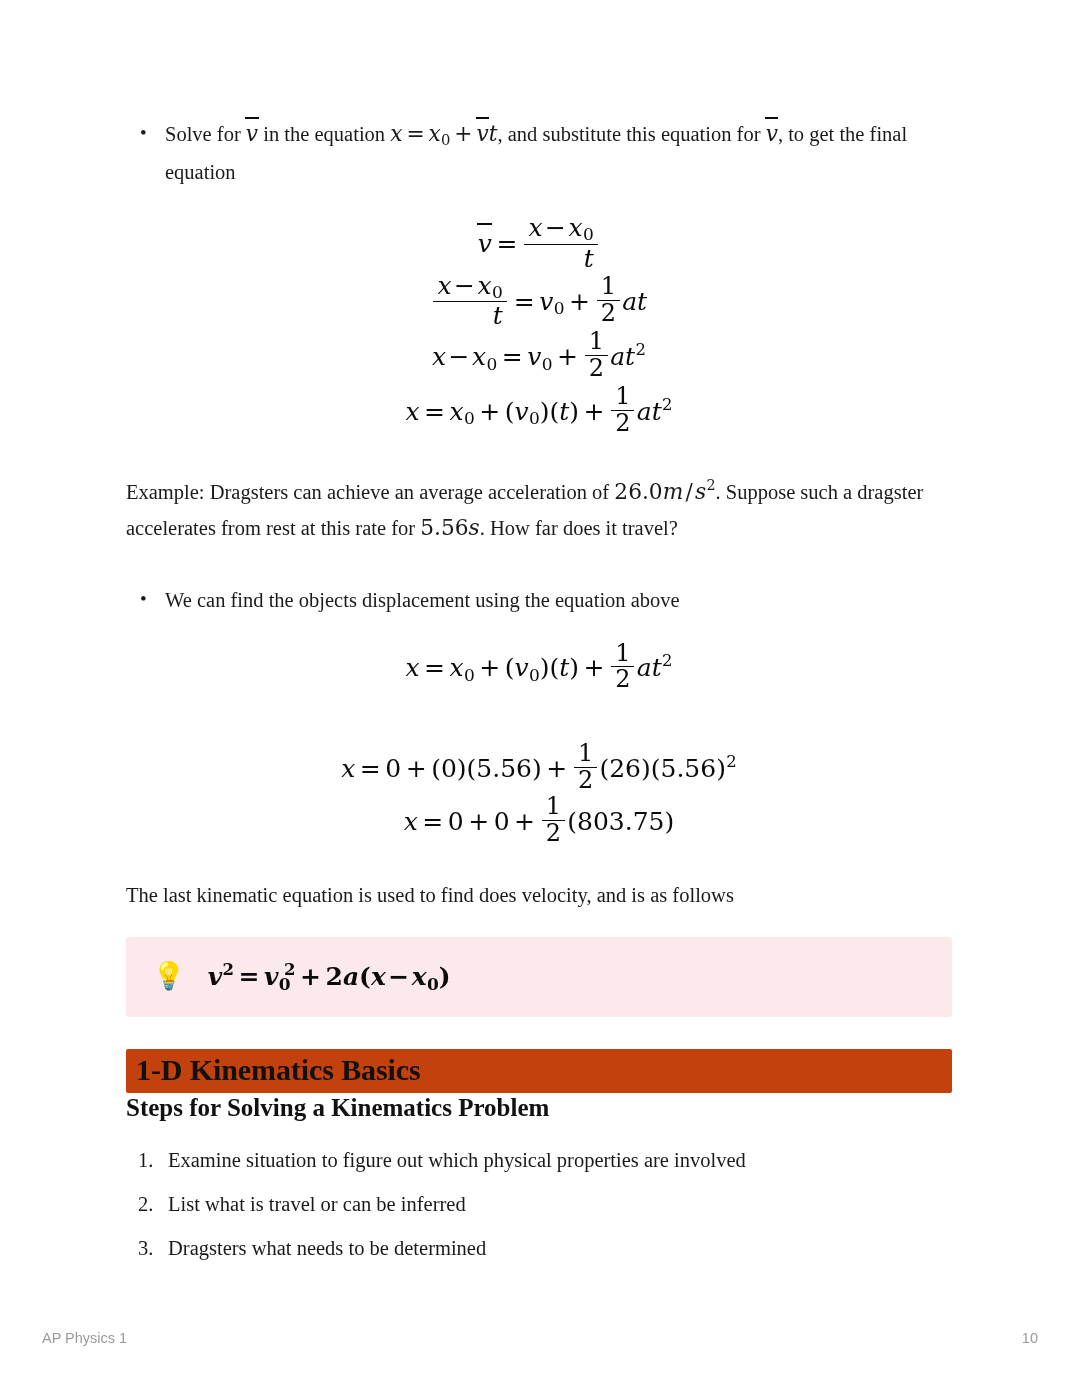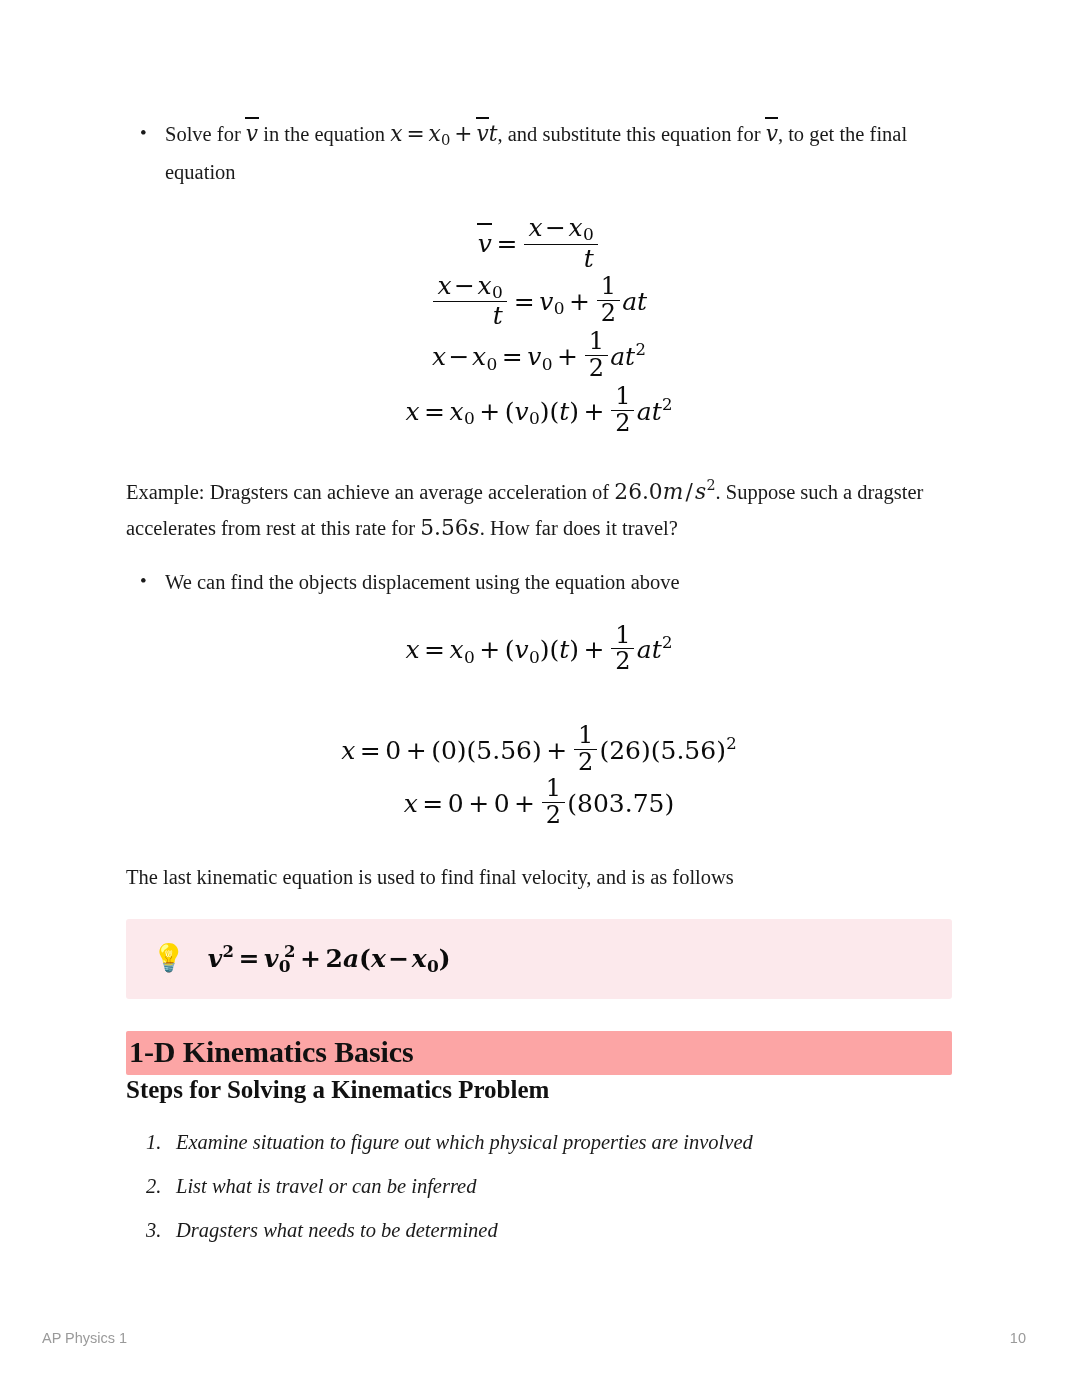--- a/index.html
+++ b/index.html
@@ -57,24 +57,23 @@
     left: 14px;
     top: -1px;
     font-size: 19px;
     line-height: 32px;
     color: #1a1a1a;
   }
 
   
   ol.steps {
     list-style: none;
-    margin: 8px;
+    margin: 0;
     padding: 0;
     counter-reset: stepcount;
-    font-style: italic;
   }
   ol.steps > li {
     position: relative;
     padding-left: 42px;
     font-size: 20.5px;
     line-height: 30px;
     color: #1a1a1a;
     margin-bottom: 14px;
   }
   ol.steps > li::before {
@@ -175,44 +174,44 @@
   .callout .eq {
     font-family: "DejaVu Serif", "Liberation Serif", serif;
     font-weight: bold;
     font-size: 25px;
     color: #0b0b0b;
     white-space: nowrap;
   }
 
   
   .h1-band {
-    background: #fca5a5;
+    background: #c2410c;
     border-radius: 2px;
-    padding: 4px 12px 6px 3px;
+    padding: 4px 12px 6px 10px;
     box-sizing: border-box;
   }
   .h1-band .h1txt {
     font-size: 30px;
     font-weight: bold;
     color: #111111;
     line-height: 34px;
     letter-spacing: -0.1px;
   }
   .h2 {
     font-size: 25px;
     font-weight: bold;
     color: #111111;
     line-height: 30px;
   }
 
   
   .footer {
     position: absolute;
     left: 42px;
-    right: 54px;
+    right: 42px;
     top: 1330px;
     display: flex;
     justify-content: space-between;
     align-items: center;
     font-family: "Liberation Sans", "DejaVu Sans", sans-serif;
     font-size: 14.5px;
     color: #9a9a9a;
   }
 </style>
 </head>
@@ -249,21 +248,21 @@
       <span class="mathline" style="line-height:42px;">
         <span class="mi">x</span><span class="mo">=</span><span class="mi">x</span><sub class="sb">0</sub><span class="mo">+</span><span class="paren">(</span><span class="mi">v</span><sub class="sb">0</sub><span class="paren">)(</span><span class="mi">t</span><span class="paren">)</span><span class="mo">+</span><span class="frac half"><span class="num"><span class="mn">1</span></span><span class="den"><span class="mn">2</span></span></span><span class="mi">at</span><sup class="sp">2</sup>
       </span>
 
     </div>
 
     <p class="para" style="margin-top:28px;">
       <span>Example: Dragsters can achieve an average acceleration of </span><span class="inlinemath"><span class="mn">26.0</span><span class="mi">m</span><span class="mo tight">/</span><span class="mi">s</span><sup class="sp">2</sup></span><span>. Suppose such a dragster accelerates from rest at this rate for </span><span class="inlinemath"><span class="mn">5.56</span><span class="mi">s</span></span><span>. How far does it travel?</span>
     </p>
 
-    <ul class="bullets" style="margin-top:20px;">
+    <ul class="bullets" style="margin-top:38px;">
       <li>
         <span>We can find the objects displacement using the equation above</span>
       </li>
     </ul>
 
     <div class="mathblock" style="margin-top:24px;">
 
       <span class="mathline" style="line-height:42px;">
         <span class="mi">x</span><span class="mo">=</span><span class="mi">x</span><sub class="sb">0</sub><span class="mo">+</span><span class="paren">(</span><span class="mi">v</span><sub class="sb">0</sub><span class="paren">)(</span><span class="mi">t</span><span class="paren">)</span><span class="mo">+</span><span class="frac half"><span class="num"><span class="mn">1</span></span><span class="den"><span class="mn">2</span></span></span><span class="mi">at</span><sup class="sp">2</sup>
       </span>
@@ -272,21 +271,21 @@
         <span class="mi">x</span><span class="mo">=</span><span class="mn">0</span><span class="mo">+</span><span class="paren">(</span><span class="mn">0</span><span class="paren">)(</span><span class="mn">5.56</span><span class="paren">)</span><span class="mo">+</span><span class="frac half"><span class="num"><span class="mn">1</span></span><span class="den"><span class="mn">2</span></span></span><span class="paren">(</span><span class="mn">26</span><span class="paren">)(</span><span class="mn">5.56</span><span class="paren">)</span><sup class="sp">2</sup>
       </span>
 
       <span class="mathline" style="line-height:42px;">
         <span class="mi">x</span><span class="mo">=</span><span class="mn">0</span><span class="mo">+</span><span class="mn">0</span><span class="mo">+</span><span class="frac half"><span class="num"><span class="mn">1</span></span><span class="den"><span class="mn">2</span></span></span><span class="paren">(</span><span class="mn">803.75</span><span class="paren">)</span>
       </span>
 
 
     </div>
 
-    <p class="para" style="margin-top:30px;">The last kinematic equation is used to find final velocity, and  is as follows</p>
+    <p class="para" style="margin-top:30px;">The last kinematic equation is used to find does velocity, and  is as follows</p>
 
     <div class="callout" style="margin-top:24px;">
       <span class="bulb">💡</span>
       <span class="eq">
         <span class="mi">v</span><sup class="sp">2</sup><span class="mo">=</span><span class="mi">v</span><sub class="sb">0</sub><sup class="sp" style="margin-left:-0.42em;">2</sup><span class="mo">+</span><span class="mn">2</span><span class="mi">a</span><span class="paren">(</span><span class="mi">x</span><span class="mo tight">−</span><span class="mi">x</span><sub class="sb">0</sub><span class="paren">)</span>
       </span>
     </div>
 
     <div class="h1-band" style="margin-top:32px;">
       <span class="h1txt">1-D Kinematics Basics</span>

